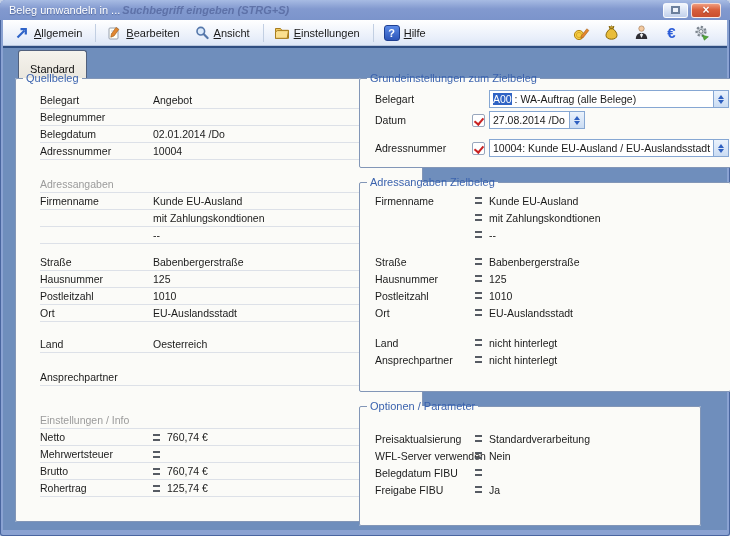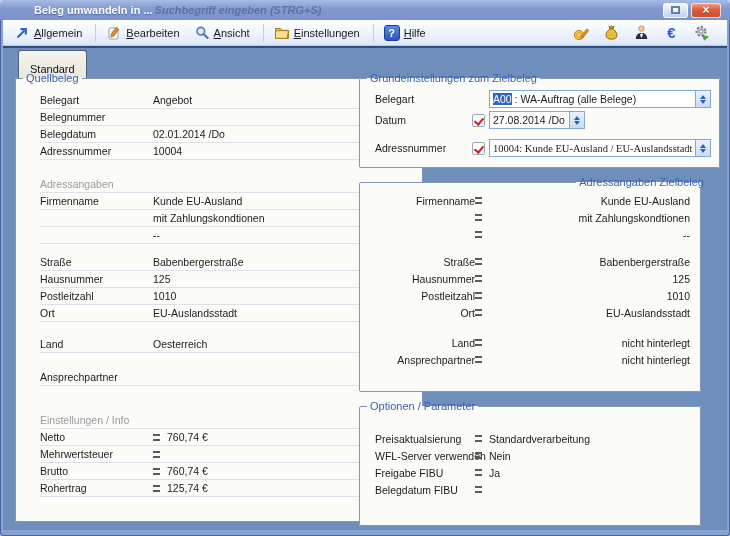--- a/index.html
+++ b/index.html
@@ -6,21 +6,21 @@
   html,body { width:730px; height:536px; overflow:hidden; font-family:"Liberation Sans", sans-serif; }
   body { background:#c7d2e6; }
 
   .window { position:relative; width:730px; height:536px; background:#8aa2d2;
             border-radius:6px 6px 3px 3px; box-shadow: inset 0 0 0 1px #49659f; }
 
   
   .titlebar { position:absolute; top:0; left:0; right:0; height:20px; border-radius:5px 5px 0 0;
               background:linear-gradient(180deg,#a7bbe3 0%,#8299cf 45%,#7b94cb 100%);
               display:flex; align-items:center; padding:0 9px; }
-  .title { color:#fff; font-weight:bold; font-size:11px; text-shadow:0 1px 1px rgba(20,40,90,.45); white-space:pre;margin-left:25px; }
+  .title { color:#fff; font-weight:normal; font-size:11px; text-shadow:0 1px 1px rgba(20,40,90,.45); white-space:pre; }
   .ghost { color:#55689f; opacity:.8; font-size:11px; font-weight:bold; font-style:italic; margin-left:2px; white-space:pre; }
   .winbtns { margin-left:auto; display:flex; gap:3px; align-items:center; }
   .wbtn { height:15px; border-radius:3px; border:1px solid rgba(255,255,255,.8);
           display:flex; align-items:center; justify-content:center; cursor:default; }
   .btn-max { width:25px; background:linear-gradient(#f3f7fd,#c2d1ec); }
   .maxglyph { width:9px; height:8px; border:2px solid #6b7f9c; background:#eef3fb; display:block; }
   .btn-close { width:30px; background:linear-gradient(#f09c7e,#d85f3c 45%,#c94e2d); }
   .btn-close span { color:#fff; font-weight:bold; font-size:12px; line-height:1; text-shadow:0 1px 1px rgba(100,20,0,.5); }
 
   
@@ -42,21 +42,21 @@
   
   .content { position:absolute; top:48px; left:3px; right:3px; bottom:6px; background:#6f8ebc; }
   .tab { position:absolute; left:15px; top:2px; height:36px; padding:0 11px;
          background:linear-gradient(#f5f3ed,#e7e3da); border:1px solid #51607c; border-bottom:none;
          border-radius:3px 3px 0 0; display:flex; align-items:center; font-size:11px; color:#111; cursor:default; }
 
   fieldset.fs { position:absolute; background:#fbfbf8; border:1px solid #8296b7; border-radius:2px; }
   fieldset.fs legend { font-size:11px; color:#3b63ae; margin-left:7px; padding:0 3px; }
   .fs-quelle { left:12px;  top:24px;  width:408px; height:450px; }
   .fs-grund  { left:356px; top:24px;  width:342px; height:96px;  }
-  .fs-adr    { left:356px; top:128px; width:342px; height:216px;text-align:right; }
+  .fs-adr    { left:356px; top:128px; width:372px; height:216px; }
   .fs-opt    { left:356px; top:352px; width:342px; height:126px; }
 
   .inner { padding:8px 14px 0 24px; }
   .fs-grund .inner { padding:6px 8px 0 15px; }
   .fs-adr .inner, .fs-opt .inner { padding:4px 10px 0 15px; }
   .fs-opt .inner { padding-top:18px; }
 
   .row { display:flex; align-items:center; height:17px; font-size:10.5px; color:#1b1b1b; }
   .underlined .row { border-bottom:1px solid #dde1e8; }
   .rlabel { width:113px; flex:none; white-space:nowrap; }
@@ -72,21 +72,21 @@
   .mb3{margin-bottom:3px} .mb10{margin-bottom:10px}
   .cbslot { width:17px; flex:none; display:flex; align-items:center; }
   .checkbox { width:13px; height:13px; background:#fff; border:1px solid #98a6bd; border-radius:2px; position:relative; cursor:default; }
   .checkbox::after { content:""; position:absolute; left:3px; top:1px; width:4px; height:7px;
                      border-right:2px solid #c92222; border-bottom:2px solid #c92222; transform:rotate(40deg); }
   .combo { flex:1; display:flex; height:18px; }
   .combo.datew { flex:none; width:96px; }
   .combo-input { flex:1; background:#fff; border:1px solid #86a7d3; border-right:none; display:flex;
                  align-items:center; padding:0 3px; font-size:10.5px; white-space:nowrap; overflow:hidden; }
   .combo-input span { white-space:pre;text-align:right; }
-  .combo-input.right { justify-content:flex-end;font-family:Liberation Serif, serif; }
+  .combo-input.right { justify-content:flex-end; }
   .sel { background:#2f63c4; color:#fff; }
   .spin { flex:none; width:16px; background:linear-gradient(#eaf2fc,#cadcf3); border:1px solid #86a7d3;
           display:flex; flex-direction:column; align-items:center; justify-content:center; gap:1px; cursor:default; }
   .spin i { display:block; width:0; height:0; border-left:3px solid transparent; border-right:3px solid transparent; }
   .spin .up { border-bottom:4px solid #2e5fc0; }
   .spin .dn { border-top:4px solid #2e5fc0; }
 </style>
 </head>
 <body>
 
@@ -422,27 +422,27 @@
               <span class="rvalue">Standardverarbeitung</span>
             </div>
 
             <div class="row">
               <span class="rlabel">WFL-Server verwenden</span>
               <span class="bullet"></span>
               <span class="rvalue">Nein</span>
             </div>
 
             <div class="row">
+              <span class="rlabel">Belegdatum FIBU</span>
+              <span class="bullet"></span>
+              <span class="rvalue"></span>
+            </div>
+
+            <div class="row">
               <span class="rlabel">Freigabe FIBU</span>
               <span class="bullet"></span>
               <span class="rvalue">Ja</span>
-            </div>
-
-            <div class="row">
-              <span class="rlabel">Belegdatum FIBU</span>
-              <span class="bullet"></span>
-              <span class="rvalue"></span>
             </div>
           </div>
       </div>
     </fieldset>
   </div>
 </div>
 
 </body></html>

